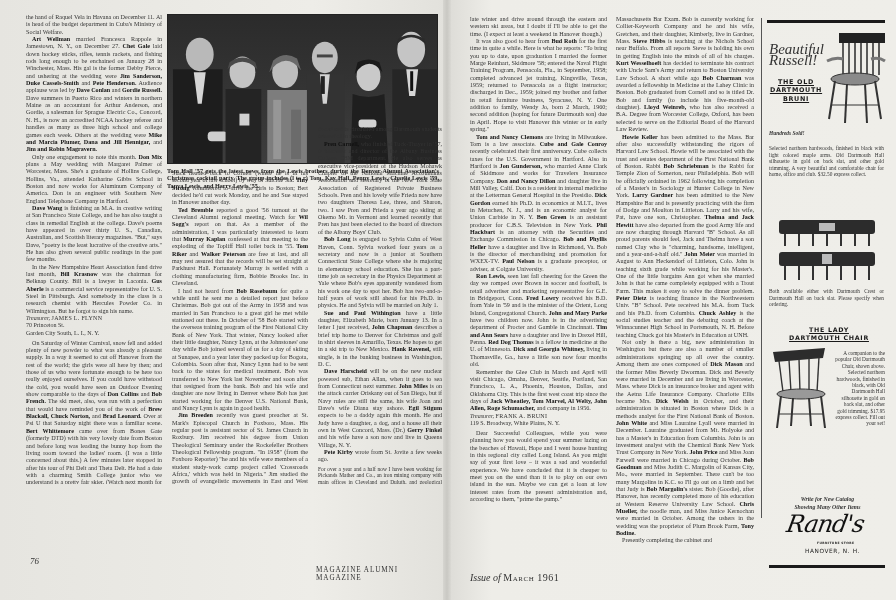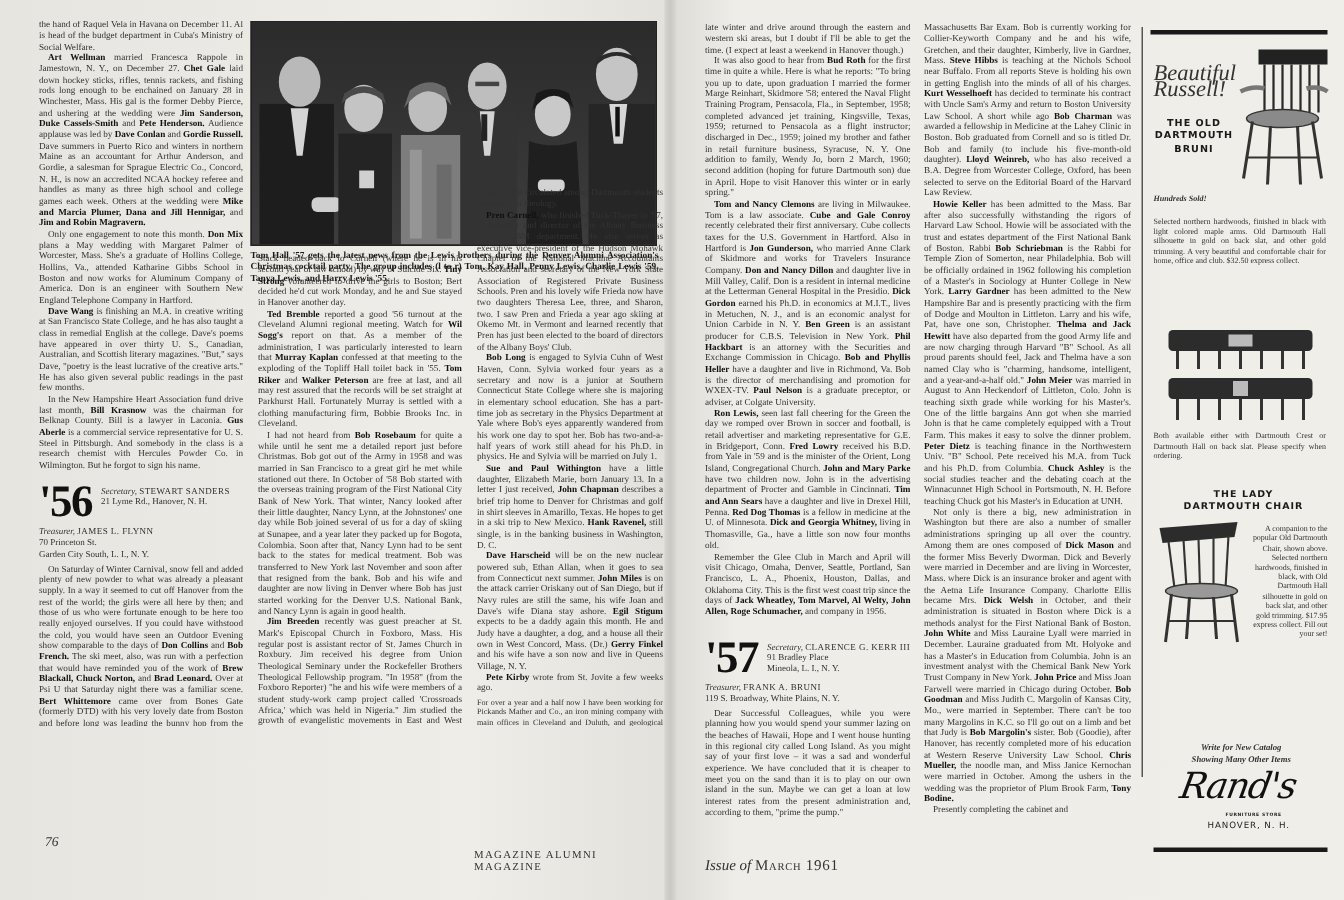--- a/index.html
+++ b/index.html
@@ -39,21 +39,21 @@
 
   
   .c4 { left: 470px; top: 16px; width: 137px; height: 530px; }
   .c5 { left: 616px; top: 16px; width: 138px; height: 535px; }
   .vrule { position: absolute; left: 761px; top: 18px; width: 1px; height: 500px; background: #555; }
 
   
   .ad { position: absolute; left: 765px; top: 18px; width: 122px; height: 500px; }
   .ad .rule { position: absolute; left: 2px; width: 118px; height: 3px; background: #1a1a1a; }
   .ad .tagline { position: absolute; left: 4px; top: 26px; font-style: italic; font-size: 15px; line-height: 10.5px; color: #333; }
-  .ad .title { position: absolute; left: 2px; width: 58px; text-align: center; font-family: "DejaVu Sans", sans-serif; font-weight: bold; font-size: 6.4px; line-height: 8.4px; letter-spacing: 0.7px; color: #1a1a1a; }
+  .ad .title { position: absolute; left: 2px; width: 58px; text-align: center; font-family: "DejaVu Sans", sans-serif; font-weight: bold; font-size: 6.4px; line-height: 8.4px; letter-spacing: 0.7px; color: #1a1a1a; text-decoration: underline; }
   .ad .title.t1 { top: 60px; }
   .ad .title.t2 { top: 116px; left: 8px; width: 112px; font-size: 6.3px; line-height: 8px; }
   .ad .sold { position: absolute; left: 4px; top: 112px; font-style: italic; font-weight: bold; font-size: 5.4px; color: #333; }
   .ad .body { position: absolute; left: 4px; width: 115px; font-size: 5.3px; line-height: 6.5px; color: #333; text-align: justify; }
   .ad .body.b1 { top: 127px; }
   .ad .body.b2 { top: 78px; }
   .ad .lady-text { position: absolute; left: 70px; top: 140px; width: 50px; font-size: 5.3px; line-height: 6.4px; color: #333; text-align: right; }
   .ad .catalog { position: absolute; left: 10px; top: 284px; width: 105px; text-align: center; font-style: italic; font-weight: bold; font-size: 5.8px; line-height: 7.6px; color: #333; }
   .chair { position: absolute; }
 </style>
@@ -65,28 +65,20 @@
   <div class="page left">
 
     <div class="col c1">
       <div>
           <p class="noindent">the hand of Raquel Vela in Havana on December 11. Al is head of the budget department in Cuba's Ministry of Social Welfare.</p>
           <p><b>Art Wellman</b> married Francesca Rappole in Jamestown, N. Y., on December 27. <b>Chet Gale</b> laid down hockey sticks, rifles, tennis rackets, and fishing rods long enough to be enchained on January 28 in Winchester, Mass. His gal is the former Debby Pierce, and ushering at the wedding were <b>Jim Sanderson, Duke Cassels-Smith</b> and <b>Pete Henderson.</b> Audience applause was led by <b>Dave Conlan</b> and <b>Gordie Russell.</b> Dave summers in Puerto Rico and winters in northern Maine as an accountant for Arthur Anderson, and Gordie, a salesman for Sprague Electric Co., Concord, N. H., is now an accredited NCAA hockey referee and handles as many as three high school and college games each week. Others at the wedding were <b>Mike and Marcia Plumer, Dana and Jill Hennigar,</b> and <b>Jim and Robin Magravern.</b></p>
           <p>Only one engagement to note this month. <b>Don Mix</b> plans a May wedding with Margaret Palmer of Worcester, Mass. She's a graduate of Hollins College, Hollins, Va., attended Katharine Gibbs School in Boston and now works for Aluminum Company of America. Don is an engineer with Southern New England Telephone Company in Hartford.</p>
           <p><b>Dave Wang</b> is finishing an M.A. in creative writing at San Francisco State College, and he has also taught a class in remedial English at the college. Dave's poems have appeared in over thirty U. S., Canadian, Australian, and Scottish literary magazines. "But," says Dave, "poetry is the least lucrative of the creative arts." He has also given several public readings in the past few months.</p>
           <p>In the New Hampshire Heart Association fund drive last month, <b>Bill Krasnow</b> was the chairman for Belknap County. Bill is a lawyer in Laconia. <b>Gus Aberle</b> is a commercial service representative for U. S. Steel in Pittsburgh. And somebody in the class is a research chemist with Hercules Powder Co. in Wilmington. But he forgot to sign his name.</p>
         </div>
-      <div class="class-head">
-        <span class="class-num">'56</span>
-        <div class="class-sec">
-          <i>Secretary,</i>
-          <span class="smallcaps">STEWART SANDERS</span><br>
-          <span>21 Lyme Rd., Hanover, N. H.</span>
-        </div>
-      </div>
       <div class="treasurer">
         <i>Treasurer,</i>
         <span class="smallcaps">JAMES L. FLYNN</span><br>
         <span>70 Princeton St.</span><br>
         <span>Garden City South, L. I., N. Y.</span>
       </div>
       <div>
           <p>On Saturday of Winter Carnival, snow fell and added plenty of new powder to what was already a pleasant supply. In a way it seemed to cut off Hanover from the rest of the world; the girls were all here by then; and those of us who were fortunate enough to be here too really enjoyed ourselves. If you could have withstood the cold, you would have seen an Outdoor Evening show comparable to the days of <b>Don Collins</b> and <b>Bob French.</b> The ski meet, also, was run with a perfection that would have reminded you of the work of <b>Brew Blackall, Chuck Norton,</b> and <b>Brad Leonard.</b> Over at Psi U that Saturday night there was a familiar scene. <b>Bert Whittemore</b> came over from Bones Gate (formerly DTD) with his very lovely date from Boston and before long was leading the bunny hop from the living room toward the ladies' room. (I was a little concerned about this.) A few minutes later  stopped in after his tour of Phi Delt and Theta Delt. He had a date with a charming Smith College junior who we understand is a pretty fair skier. (Watch next month for more news.) I escorted Dave's very pleasant sister, recently graduated from Smith, and all of us thoroughly enjoyed great music and fine company provided by the undergraduates. Sunday the sun was out and sky a perfectly clear blue. Hanover was at its very best.</p>
         </div>
     </div>
@@ -168,29 +160,20 @@
   </div>
 
   <div class="col c4">
     <div>
         <p class="noindent">late winter and drive around through the eastern and western ski areas, but I doubt if I'll be able to get the time. (I expect at least a weekend in Hanover though.)</p>
         <p>It was also good to hear from <b>Bud Roth</b> for the first time in quite a while. Here is what he reports: "To bring you up to date, upon graduation I married the former Marge Reinhart, Skidmore '58; entered the Naval Flight Training Program, Pensacola, Fla., in September, 1958; completed advanced jet training, Kingsville, Texas, 1959; returned to Pensacola as a flight instructor; discharged in Dec., 1959; joined my brother and father in retail furniture business, Syracuse, N. Y. One addition to family, Wendy Jo, born 2 March, 1960; second addition (hoping for future Dartmouth son) due in April. Hope to visit Hanover this winter or in early spring."</p>
         <p><b>Tom and Nancy Clemons</b> are living in Milwaukee. Tom is a law associate. <b>Cube and Gale Conroy</b> recently celebrated their first anniversary. Cube collects taxes for the U.S. Government in Hartford. Also in Hartford is <b>Jon Gunderson,</b> who married Anne Clark of Skidmore and works for Travelers Insurance Company. <b>Don and Nancy Dillon</b> and daughter live in Mill Valley, Calif. Don is a resident in internal medicine at the Letterman General Hospital in the Presidio. <b>Dick Gordon</b> earned his Ph.D. in economics at M.I.T., lives in Metuchen, N. J., and is an economic analyst for Union Carbide in N. Y. <b>Ben Green</b> is an assistant producer for C.B.S. Television in New York. <b>Phil Hackbart</b> is an attorney with the Securities and Exchange Commission in Chicago. <b>Bob and Phyllis Heller</b> have a daughter and live in Richmond, Va. Bob is the director of merchandising and promotion for WXEX-TV. <b>Paul Nelson</b> is a graduate preceptor, or adviser, at Colgate University.</p>
         <p><b>Ron Lewis,</b> seen last fall cheering for the Green the day we romped over Brown in soccer and football, is retail advertiser and marketing representative for G.E. in Bridgeport, Conn. <b>Fred Lowry</b> received his B.D. from Yale in '59 and is the minister of the Orient, Long Island, Congregational Church. <b>John and Mary Parke</b> have two children now. John is in the advertising department of Procter and Gamble in Cincinnati. <b>Tim and Ann Sears</b> have a daughter and live in Drexel Hill, Penna. <b>Red Dog Thomas</b> is a fellow in medicine at the U. of Minnesota. <b>Dick and Georgia Whitney,</b> living in Thomasville, Ga., have a little son now four months old.</p>
         <p>Remember the Glee Club in March and April will visit Chicago, Omaha, Denver, Seattle, Portland, San Francisco, L. A., Phoenix, Houston, Dallas, and Oklahoma City. This is the first west coast trip since the days of <b>Jack Wheatley, Tom Marvel, Al Welty, John Allen, Roge Schumacher,</b> and company in 1956.</p>
       </div>
-    <div class="class-head" style="margin-top:12px;">
-      <span class="class-num">'57</span>
-      <div class="class-sec">
-        <i>Secretary,</i>
-        <span class="smallcaps">CLARENCE G. KERR III</span><br>
-        <span>91 Bradley Place</span><br>
-        <span>Mineola, L. I., N. Y.</span>
-      </div>
-    </div>
     <div class="treasurer">
       <i>Treasurer,</i>
       <span class="smallcaps">FRANK A. BRUNI</span><br>
       <span>119 S. Broadway, White Plains, N. Y.</span>
     </div>
     <div>
         <p>Dear Successful Colleagues, while you were planning how you would spend your summer lazing on the beaches of Hawaii, Hope and I went house hunting in this regional city called Long Island. As you might say of your first love – it was a sad and wonderful experience. We have concluded that it is cheaper to meet you on the sand than it is to play on our own island in the sun. Maybe we can get a loan at low interest rates from the present administration and, according to them, "prime the pump."</p>
       </div>
   </div>
 

